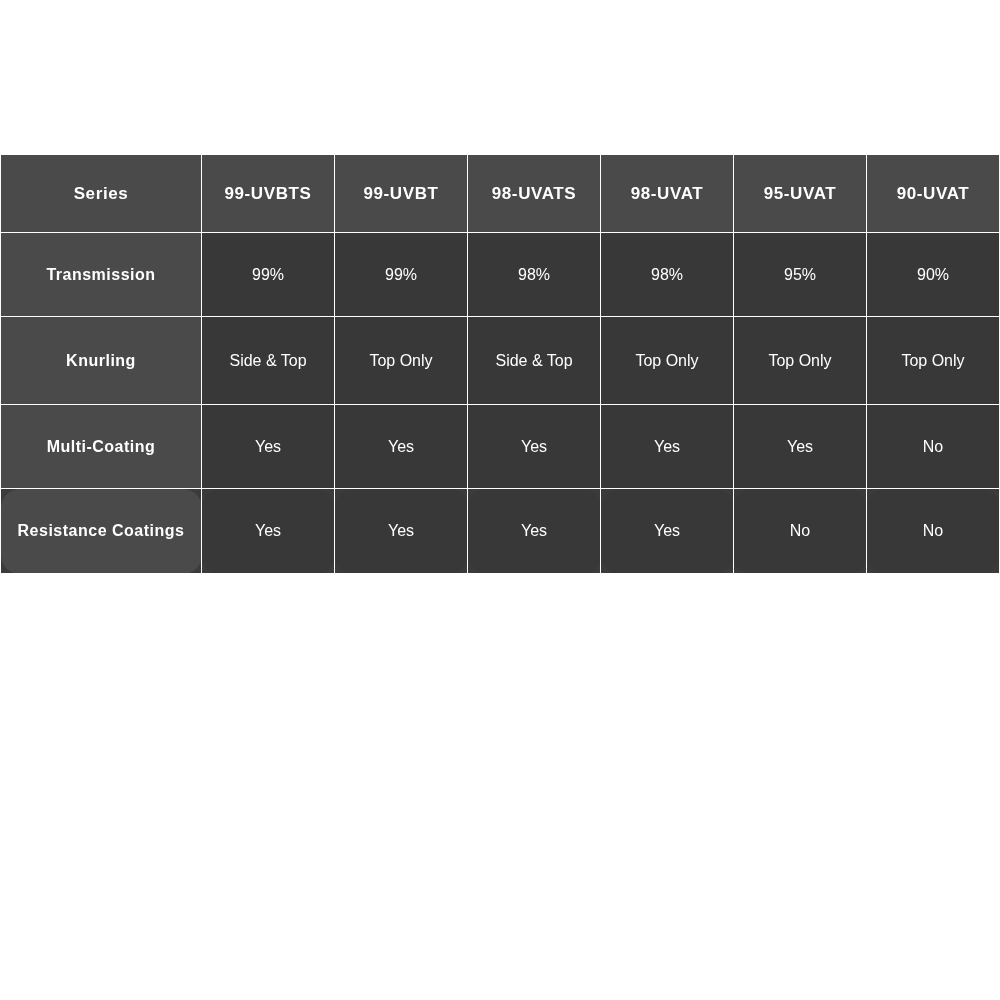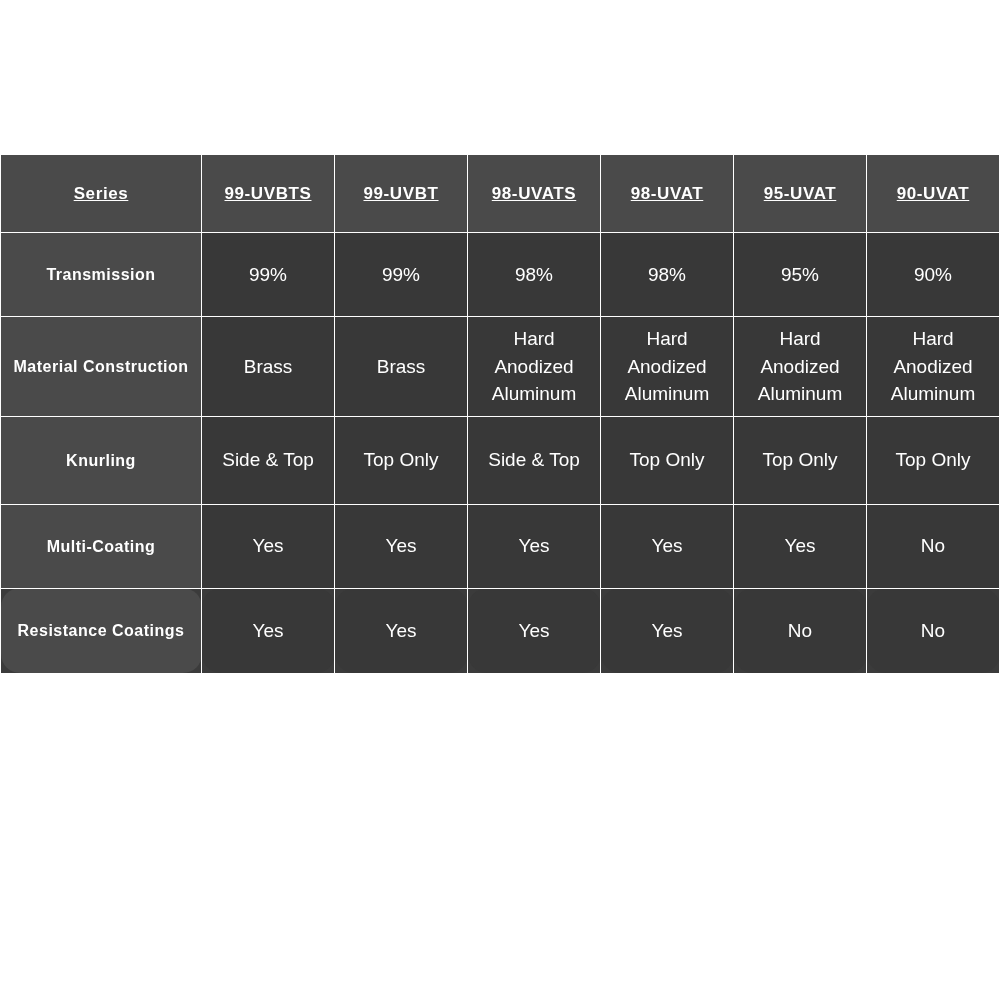--- a/index.html
+++ b/index.html
@@ -42,39 +42,38 @@
   col.label-col { width: 201px; }
   col.data-col  { width: 133px; }
 
   
   .hdr-cell {
     background: #4a4a4a;
     font-size: 17px;
     font-weight: bold;
     letter-spacing: 0.6px;
     height: 78px;
-    text-decoration: underline;
   }
   .hdr-cell.label {
     background: #4a4a4a;
   }
 
   
   .row-label {
     background: #4a4a4a;
     font-size: 16px;
     font-weight: bold;
     letter-spacing: 0.5px;
     line-height: 1.45;
   }
 
   
   .data-cell {
     background: #383838;
-    font-size: 19px;
+    font-size: 16px;
     font-weight: normal;
     line-height: 1.45;
   }
 
   
   tr.r-transmission td { height: 84px; }
   tr.r-material td     { height: 90px; }
   tr.r-knurling td     { height: 88px; }
   tr.r-multicoat td    { height: 84px; margin-top: 44px; }
   tr.r-resist td       { height: 85px; border-radius: 19px; }
@@ -112,29 +111,20 @@
       <tr class="r-transmission">
         <td class="row-label">Transmission</td>
         <td class="data-cell">99%</td>
         <td class="data-cell">99%</td>
         <td class="data-cell">98%</td>
         <td class="data-cell">98%</td>
         <td class="data-cell">95%</td>
         <td class="data-cell">90%</td>
       </tr>
 
-      <tr class="r-material">
-        <td class="row-label">Material Construction</td>
-        <td class="data-cell">Brass</td>
-        <td class="data-cell">Brass</td>
-        <td class="data-cell">Hard Anodized Aluminum</td>
-        <td class="data-cell">Hard Anodized Aluminum</td>
-        <td class="data-cell">Hard Anodized Aluminum</td>
-        <td class="data-cell">Hard Anodized Aluminum</td>
-      </tr>
 
       <tr class="r-knurling">
         <td class="row-label">Knurling</td>
         <td class="data-cell">Side &amp; Top</td>
         <td class="data-cell">Top Only</td>
         <td class="data-cell">Side &amp; Top</td>
         <td class="data-cell">Top Only</td>
         <td class="data-cell">Top Only</td>
         <td class="data-cell">Top Only</td>
       </tr>

